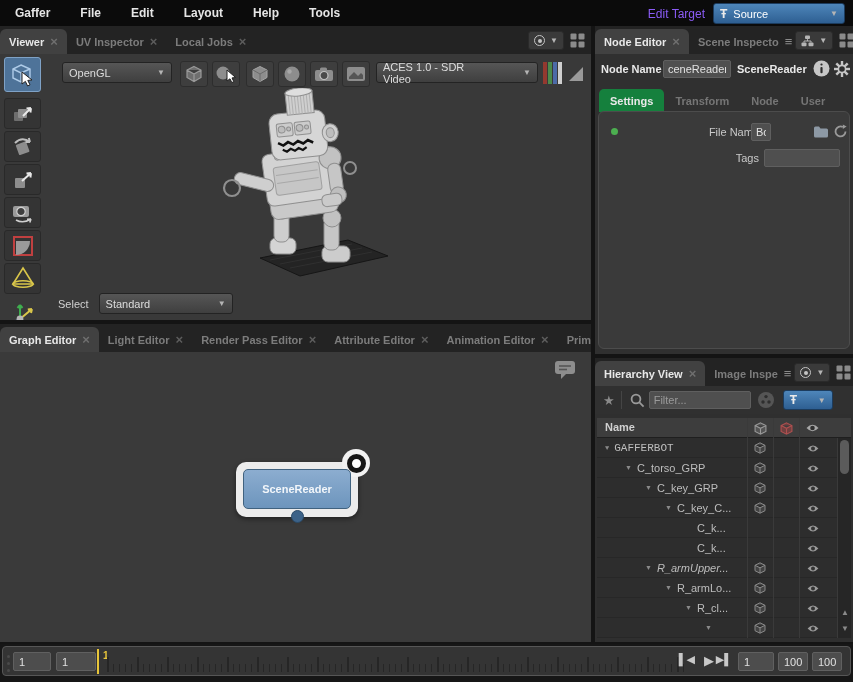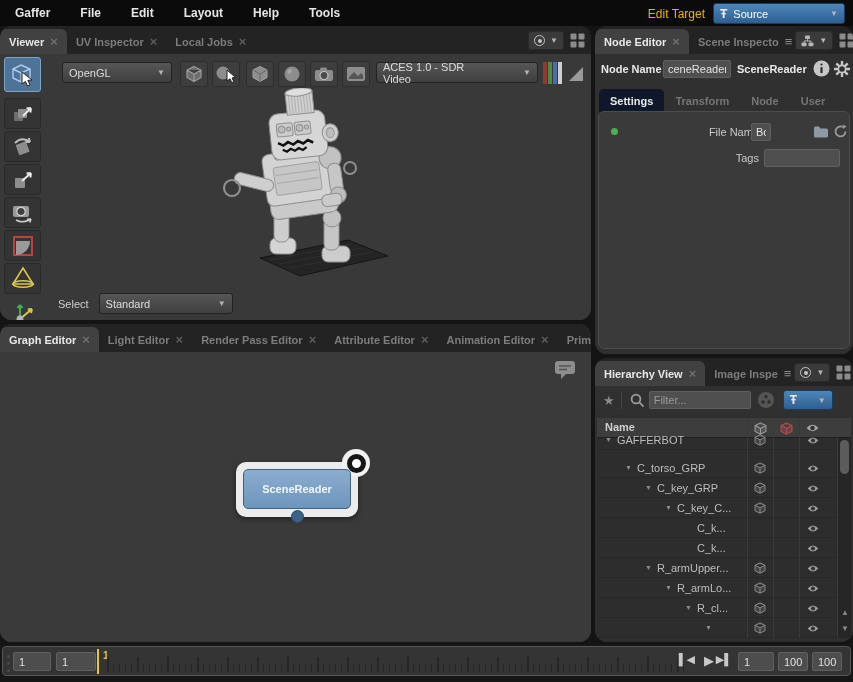--- a/index.html
+++ b/index.html
@@ -4,29 +4,29 @@
 <style>
   * { margin:0; padding:0; box-sizing:border-box; }
   html,body { background:#101010; }
   body { font-family:"Liberation Sans","DejaVu Sans",sans-serif; }
   #app { position:relative; width:853px; height:682px; background:#141414; overflow:hidden; }
 
   
   #menubar { position:absolute; left:0; top:0; width:853px; height:26px; background:#0b0b0b; display:flex; align-items:center; }
   .menu-item { color:#e6e6e6; font-size:12px; font-weight:bold; padding:0 15px; height:26px; display:flex; align-items:center; cursor:default; }
   #edit-target { position:absolute; right:8px; top:3px; display:flex; align-items:center; gap:8px; }
-  #edit-target .lbl { color:#eab308; font-size:12px; }
+  #edit-target .lbl { color:#8b5cf6; font-size:12px; }
 
   .dd { background:linear-gradient(#565656,#3f3f3f); border:1px solid #232323; border-radius:3px; color:#dddddd; font-size:11px; display:flex; align-items:center; padding:0 6px; height:21px; position:relative; }
   .dd .caret { margin-left:auto; color:#b5b5b5; font-size:8px; }
   .dd.blue { background:linear-gradient(#4e86ba,#2e5f92); border-color:#1c3c5e; color:#fff; }
   .pin { font-weight:bold; font-size:12px; margin-right:6px; color:#eaeaea; }
 
   
-  .panel { position:absolute; background:#383838; border-radius:12px; overflow:hidden; }
+  .panel { position:absolute; background:#383838; border-radius:0; overflow:hidden; }
   .tabbar { position:absolute; left:0; top:0; right:0; height:28px; background:#232323; display:flex; align-items:flex-end; }
   .tab { height:25px; display:flex; align-items:center; gap:6px; padding:0 9px; border-radius:6px 6px 0 0; font-size:11px; font-weight:bold; color:#7c7c7c; white-space:nowrap; }
   .tab.active { background:#414141; color:#e8e8e8; }
   .tab .x { color:#5d5d5d; font-size:13px; font-weight:bold; line-height:10px; }
   .tab.active .x { color:#6f6f6f; }
   .tabbar-right { margin-left:auto; display:flex; align-items:center; gap:6px; padding:0 6px 4px 0; }
   .mini-btn { background:#3a3a3a; border:1px solid #2a2a2a; border-radius:3px; height:19px; display:flex; align-items:center; gap:5px; padding:0 5px; }
   .hamb { color:#8a8a8a; font-size:13px; font-weight:bold; }
 
   .target-ico { width:11px; height:11px; border:1.5px solid #c4c4c4; border-radius:50%; position:relative; display:inline-block; }
@@ -51,21 +51,21 @@
   #gnode-focus .ring { width:19px; height:19px; border:5px solid #161616; border-radius:50%; background:#fff; }
 
   
   #ne-panel { left:595px; top:26px; width:258px; height:328px; background:#303030; }
   #ne-body { position:absolute; left:0; top:28px; right:0; bottom:0; background:#303030; }
   .ne-lbl { color:#e8e8e8; font-size:11px; font-weight:bold; }
   .txt-input { background:#4f4f4f; border:1px solid #5f5f5f; border-radius:2px; color:#e2e2e2; font-size:11px; padding:0 4px; height:18px; font-family:"Liberation Sans","DejaVu Sans",sans-serif; }
   .txt-input::placeholder { color:#9a9a9a; }
   #ne-sectabs { position:absolute; left:4px; top:34px; display:flex; align-items:flex-end; height:24px; }
   .sec-tab { padding:0 11px; height:23px; display:flex; align-items:center; font-size:11px; font-weight:bold; color:#757575; border-radius:5px 5px 0 0; }
-  .sec-tab.active { background:#0f172a; color:#e8e8e8; }
+  .sec-tab.active { background:#15803d; color:#e8e8e8; }
   #ne-frame { position:absolute; left:3px; right:3px; top:57px; bottom:5px; background:#3a3a3a; border:1px solid #4c4c4c; border-radius:6px; }
   .fld-lbl { position:absolute; color:#c9c9c9; font-size:11px; text-align:right; width:80px; }
 
   
   #hv-panel { left:595px; top:358px; width:258px; height:284px; background:#2f2f2f; }
   #hv-filter { position:absolute; left:0; top:28px; right:0; height:28px; background:#303030; display:flex; align-items:center; }
   #hv-table { position:absolute; left:2px; top:60px; right:2px; bottom:4px; background:#2d2d2d; }
   #hv-head { position:absolute; left:0; top:0; right:0; height:20px; background:#3d3d3d; border-bottom:1px solid #1f1f1f; }
   .hrow { position:absolute; left:0; right:0; height:20px; border-bottom:1px solid #272727; display:flex; align-items:center; }
   .hname { flex:0 0 150px; display:flex; align-items:center; overflow:hidden; white-space:nowrap; }
@@ -492,21 +492,21 @@
             </svg>
         </span>
         <span class="cell col-eye">
           <svg width="15" height="10" viewBox="0 0 14 10">
               <path d="M1 5 Q7 -1.5 13 5 Q7 11.5 1 5Z" fill="#a8a8a8"></path>
               <circle cx="7" cy="5" r="2.3" fill="#303030"></circle>
             </svg>
         </span>
       </div>
 
-      <div class="hrow" style="top:12px;">
+      <div class="hrow" style="top:20px;font-family:Liberation Mono, monospace;">
         <div class="hname" style="padding-left:8px;">
             <span class="tri">▼</span>
             <span class="hlabel">GAFFERBOT</span>
           </div>
         <span class="cell col-cube">
             <svg width="12" height="12" viewBox="0 0 12 12">
               <path d="M6 0.8 L11 3.3 V8.7 L6 11.2 L1 8.7 V3.3 Z M1 3.3 L6 5.8 L11 3.3 M6 5.8 V11.2" fill="rgba(150,150,150,.2)" stroke="#8a8a8a"></path>
             </svg>
           </span>
         <span class="cell col-eye">
@@ -583,21 +583,21 @@
             <span class="hlabel">C_k...</span>
           </div>
         <span class="cell col-eye">
             <svg width="14" height="9" viewBox="0 0 14 10">
               <path d="M1 5 Q7 -1.5 13 5 Q7 11.5 1 5Z" fill="#9a9a9a"></path>
               <circle cx="7" cy="5" r="2.2" fill="#333"></circle>
             </svg>
           </span>
       </div>
       <div class="hrow" style="top:140px;">
-        <div class="hname" style="padding-left:48px;">
+        <div class="hname" style="padding-left:48px;font-style:italic;">
             <span class="tri">▼</span>
             <span class="hlabel">R_armUpper...</span>
           </div>
         <span class="cell col-cube">
             <svg width="12" height="12" viewBox="0 0 12 12">
               <path d="M6 0.8 L11 3.3 V8.7 L6 11.2 L1 8.7 V3.3 Z M1 3.3 L6 5.8 L11 3.3 M6 5.8 V11.2" fill="rgba(150,150,150,.2)" stroke="#8a8a8a"></path>
             </svg>
           </span>
         <span class="cell col-eye">
             <svg width="14" height="9" viewBox="0 0 14 10">

